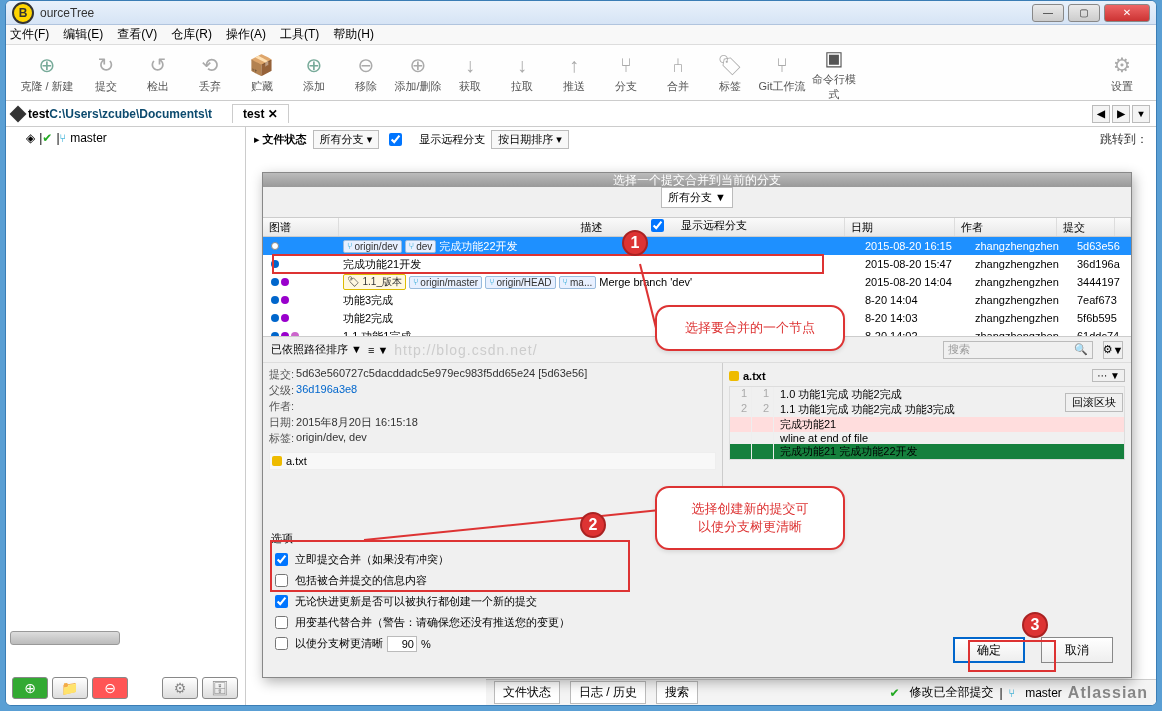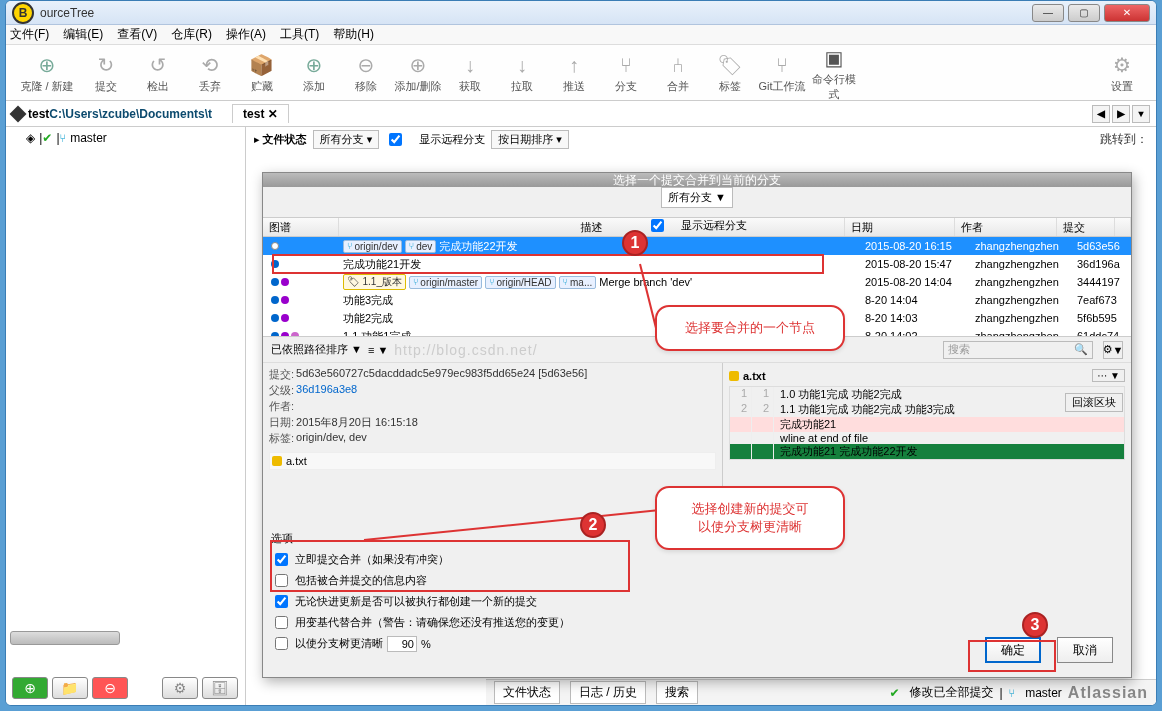--- a/index.html
+++ b/index.html
@@ -69,21 +69,21 @@
 .meta-k { color: #555; }
 .meta-v { color: #333; }
 .meta-v.link { color: #06c; }
 .file-row { margin-top: 6px; padding: 2px; background: #f8f8f8; border: 1px solid #eee; display: flex; align-items: center; gap: 4px; }
 .file-icon { width: 10px; height: 10px; background: #eb0; border-radius: 2px; }
 .options-box { position: absolute; left: 8px; top: 358px; width: 360px; font-size: 11px; }
 .opt-title { font-size: 11px; margin-bottom: 4px; }
 .opt-line { display: flex; align-items: center; gap: 4px; margin-bottom: 2px; }
 .pct-input { width: 30px; height: 16px; border: 1px solid #bbb; font-size: 11px; text-align: right; padding: 0 2px; }
 .dlg-btns { position: absolute; right: 18px; bottom: 14px; display: flex; gap: 16px; }
-.dlg-btn { width: 56px; height: 26px; border: 1px solid #888; background: linear-gradient(#fff,#eee); font-size: 12px; display: flex; align-items: center; justify-content: center; }
+.dlg-btn { width: 72px; height: 26px; border: 1px solid #888; background: linear-gradient(#fff,#eee); font-size: 12px; display: flex; align-items: center; justify-content: center; }
 .dlg-btn.ok { border: 2px solid #06c; }
 .detail-right { flex: 1; font-size: 11px; padding: 6px; position: relative; }
 .dr-file { display: flex; align-items: center; gap: 4px; margin-bottom: 4px; }
 .rollback { position: absolute; right: 8px; top: 30px; border: 1px solid #bbb; padding: 1px 6px; font-size: 11px; margin-left: 36px; }
 .diff-table { border: 1px solid #ddd; font-family: monospace; font-size: 11px; width: 100%; }
 .diff-line { display: flex; }
 .diff-ln { width: 22px; text-align: right; color: #aaa; padding-right: 4px; border-right: 1px solid #eee; }
 .diff-txt { flex: 1; padding-left: 6px; }
 .diff-del { background: #fdd; }
 .diff-add { background: #15803d; }

